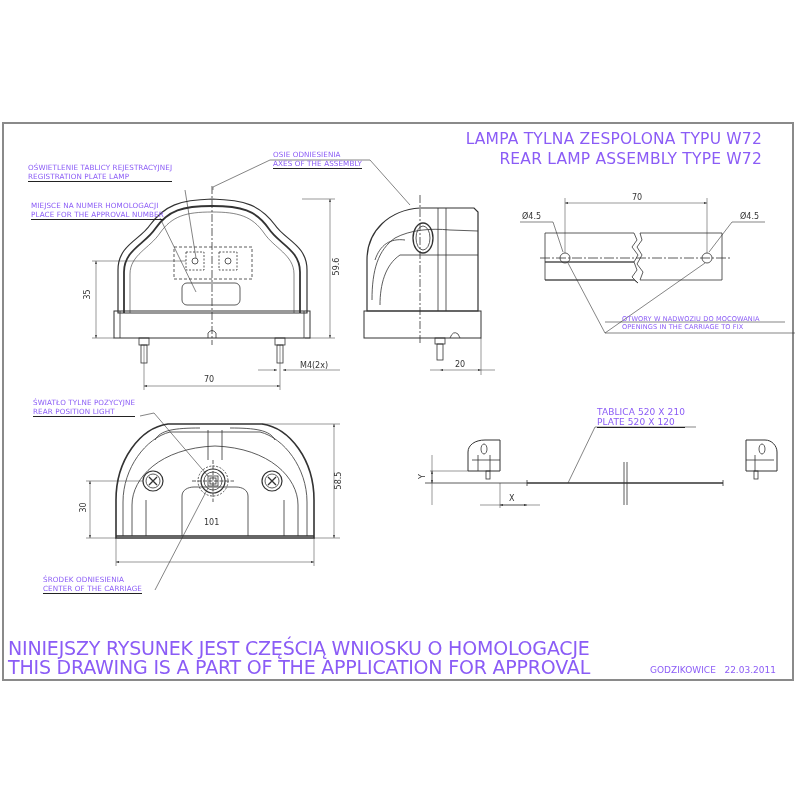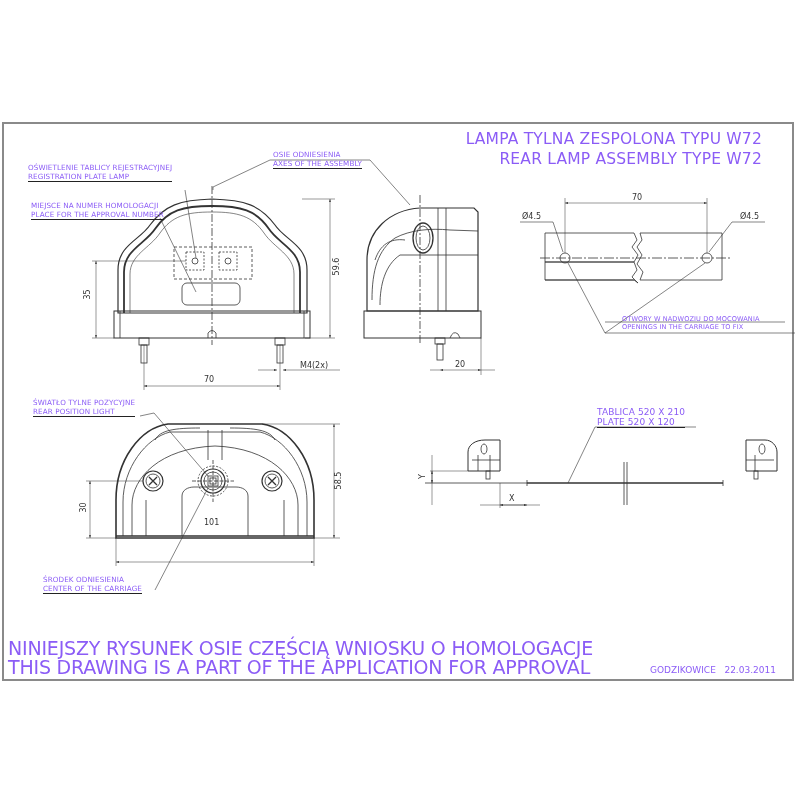--- a/index.html
+++ b/index.html
@@ -228,15 +228,15 @@
 <div class="t dim vert" style="left:78px; top:503px;">30</div>
 <div class="t dim" style="left:204px; top:518px;">101</div>
 
 <div class="t lbl" style="left:597px; top:407px; font-size:9px; line-height:10px;">
   <div>TABLICA 520 X 210</div>
   <div class="ul">PLATE 520 X 120</div>
 </div>
 <div class="t dim" style="left:509px; top:494px;">X</div>
 <div class="t dim vert" style="left:420px; top:472px;">Y</div>
 
-<div class="t foot" style="left:8px; top:638px;">NINIEJSZY RYSUNEK OSIE CZĘŚCIĄ WNIOSKU O HOMOLOGACJE</div>
+<div class="t foot" style="left:8px; top:638px;">NINIEJSZY RYSUNEK JEST CZĘŚCIĄ WNIOSKU O HOMOLOGACJE</div>
 <div class="t foot" style="left:8px; top:657px;">THIS DRAWING IS A PART OF THE APPLICATION FOR APPROVAL</div>
 <div class="t small" style="left:650px; top:665px; white-space:pre;">GODZIKOWICE   22.03.2011</div>
 
 </body></html>

